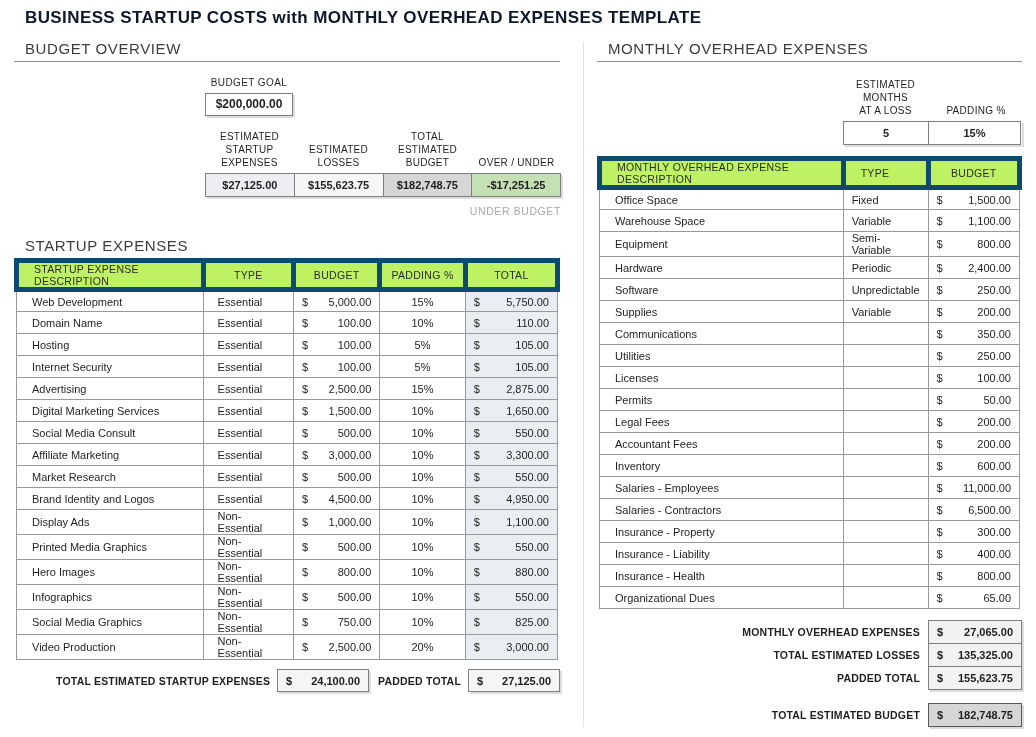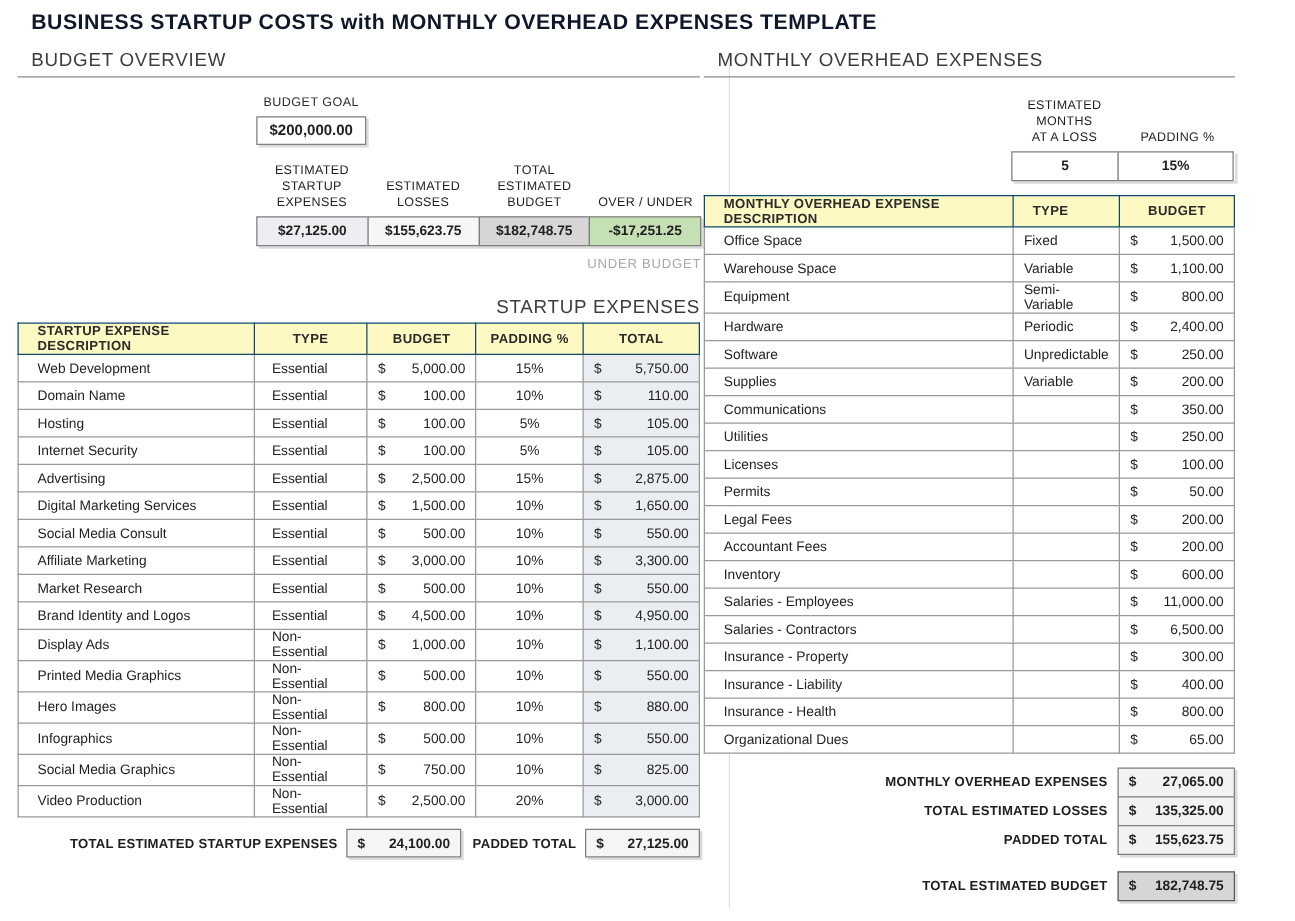--- a/index.html
+++ b/index.html
@@ -8,21 +8,21 @@
     width:1036px; height:737px; position:relative; overflow:hidden;
     background:#ffffff; color:#1f1f1f;
     font-family:"Liberation Sans", sans-serif;
   }
   .page-title {
     position:absolute; left:25px; top:8px;
     font-size:17px; font-weight:bold; color:#0f172a; letter-spacing:0.4px;
   }
   .col { position:absolute; top:40px; }
   .col-left  { left:14px;  width:546px; }
-  .col-right { left:563px; width:425px; }
+  .col-right { left:597px; width:425px; }
   .v-divider { position:absolute; left:583px; top:42px; bottom:10px; width:1px; background:#e3e3e3; }
 
   .section-header {
     font-size:15px; color:#3d3d3d; letter-spacing:0.6px;
     padding:0 0 4px 11px;
   }
   .section-header.ruled { border-bottom:1px solid #8c8c8c; }
 
   
   .goal-wrap { margin:14px 0 0 191px; width:88px; text-align:center; }
@@ -42,25 +42,25 @@
     text-align:center; font-size:11px; font-weight:bold;
   }
   .ov-values > div:first-child { margin-left:0; }
   .fill-tint  { background:#eceef2; }
   .fill-light { background:#f6f6f6; }
   .fill-gray  { background:#d6d6d6; }
   .fill-green { background:#c5e0b4; }
   .status-note { margin:8px 0 0 191px; width:356px; text-align:right; font-size:10.5px; color:#a8a8a8; letter-spacing:0.6px; }
 
   
-  .startup-title { margin-top:20px; padding-left:11px; font-size:15px; color:#3d3d3d; letter-spacing:0.6px;text-align:right; }
+  .startup-title { margin-top:20px; padding-left:11px; font-size:15px; color:#3d3d3d; letter-spacing:0.6px; }
   table.sheet { border-collapse:collapse; margin-top:4px; }
   table.sheet th {
-    background:#fef9c3; border:1px solid #0c4a6e; height:23px;
-    font-size:10.5px; font-weight:bold; color:#2b2b2b; letter-spacing:0.3px;
+    background:#bef264; border:5px solid #0c4a6e; height:23px;
+    font-size:10.5px; font-weight:normal; color:#2b2b2b; letter-spacing:0.3px;
     text-align:center; padding:0 4px;
   }
   table.sheet th.left { text-align:left; padding-left:15px; }
   table.sheet td { border:1px solid #999999; height:22px; font-size:11px; padding:0 8px; background:#fff; }
   table.sheet td.desc { padding-left:15px; }
   table.sheet td.center { text-align:center; }
   table.sheet td.total-col { background:#eaedf2; }
   table.sheet { border:1px solid #7f7f7f; }
   .money { display:flex; justify-content:space-between; align-items:center; }
 

